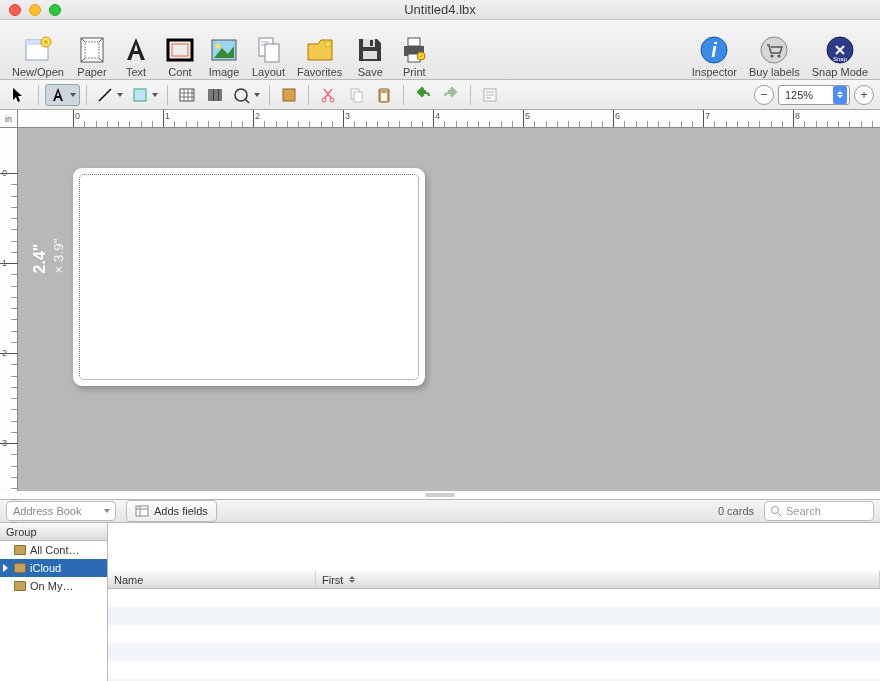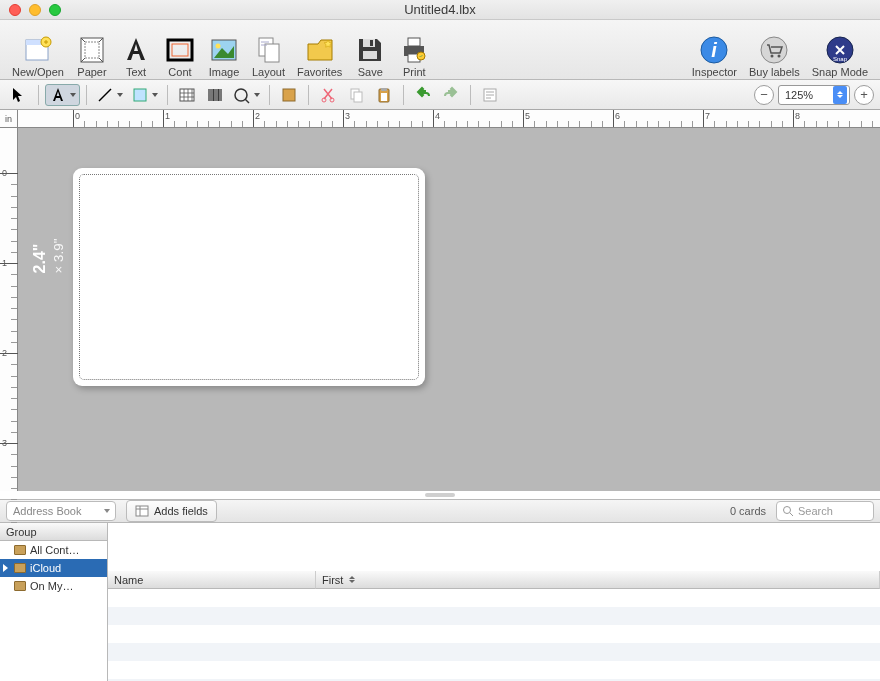--- a/index.html
+++ b/index.html
@@ -74,21 +74,21 @@
   .resize-dot{height:8px;display:flex;align-items:center;justify-content:center;}
   .resize-dot::after{content:"";width:30px;height:4px;border-radius:2px;background:#cfcfcf;}
 
   
   .bottom{height:182px;display:flex;flex-direction:column;border-top:1px solid #b8b8b8;}
   .bottom-bar{height:30px;background:linear-gradient(#f5f5f5,#e4e4e4);border-bottom:1px solid #b8b8b8;display:flex;align-items:center;padding:0 6px;gap:10px;}
   .abook-sel{height:20px;border:1px solid #bbb;border-radius:4px;background:#fff;font-size:11px;padding:0 18px 0 6px;color:#888;display:flex;align-items:center;position:relative;width:110px;}
   .abook-sel::after{content:"";position:absolute;right:5px;top:7px;border-left:3px solid transparent;border-right:3px solid transparent;border-top:4px solid #888;}
   .addfields{height:22px;border:1px solid #bbb;border-radius:4px;background:linear-gradient(#fdfdfd,#ececec);font-size:11px;display:flex;align-items:center;padding:0 8px;gap:5px;}
   .cards-count{font-size:11px;color:#5a5a5a;}
-  .searchbox{width:98px;height:20px;border:1px solid #bbb;border-radius:4px;background:#fff;display:flex;align-items:center;padding:0 5px;gap:4px;}
+  .searchbox{width:110px;height:20px;border:1px solid #bbb;border-radius:4px;background:#fff;display:flex;align-items:center;padding:0 5px;gap:4px;}
   .searchbox span{font-size:11px;color:#999;}
 
   .bottom-content{flex:1;display:flex;}
   .groups{width:108px;border-right:1px solid #b8b8b8;display:flex;flex-direction:column;font-size:11px;}
   .col-hdr{height:18px;background:linear-gradient(var(--hdr-grad1),var(--hdr-grad2));border-bottom:1px solid #b8b8b8;display:flex;align-items:center;padding:0 6px;font-size:11px;color:#333;gap:4px;}
   .gitem{height:18px;display:flex;align-items:center;padding:0 4px 0 14px;gap:4px;white-space:nowrap;overflow:hidden;text-overflow:ellipsis;}
   .gitem.sel{background:var(--sel-blue);color:#fff;}
   .gitem.sel .tri{border-left-color:#fff;}
   .gitem .tri{position:absolute;left:3px;width:0;height:0;border-top:4px solid transparent;border-bottom:4px solid transparent;border-left:5px solid var(--sel-blue);}
   .gitem{position:relative;}

